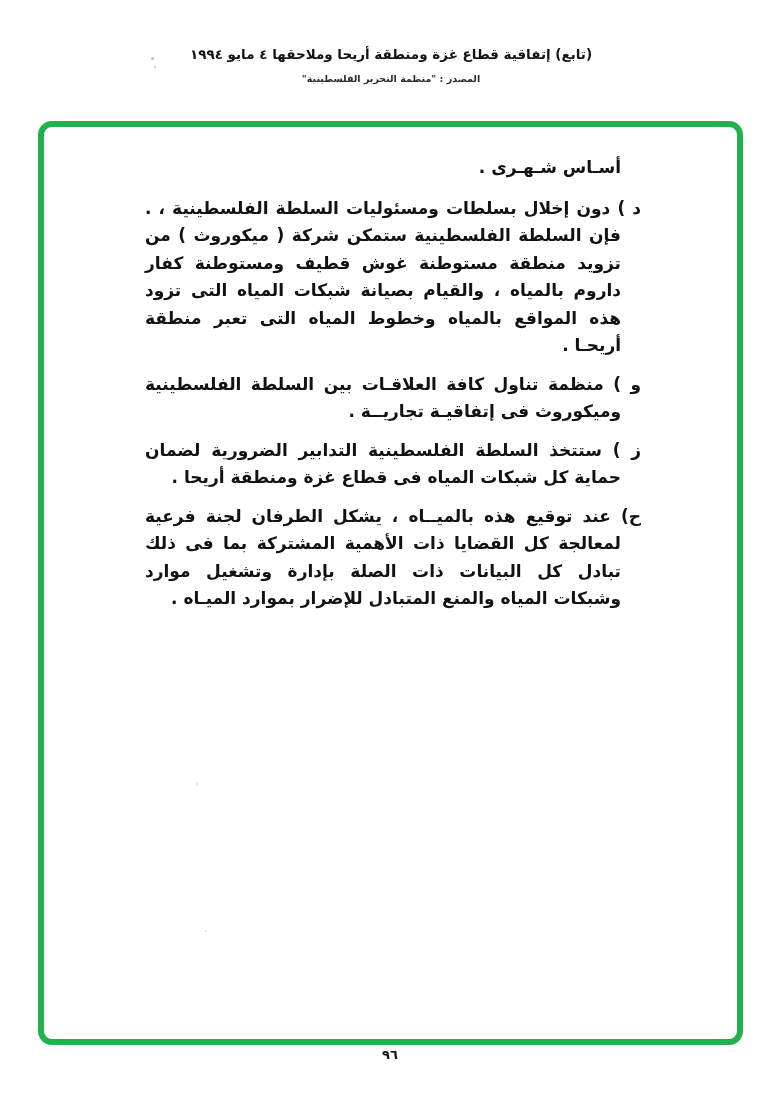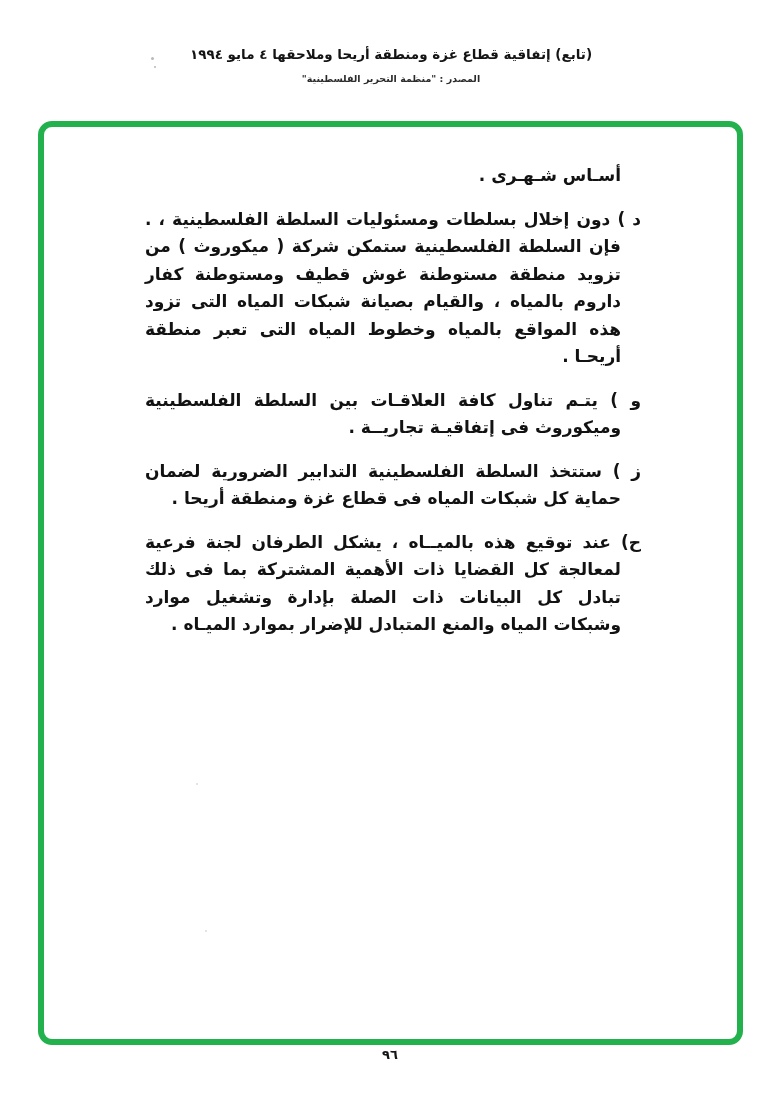--- a/index.html
+++ b/index.html
@@ -45,21 +45,21 @@
     left: 145px; top: 146px;
     width: 496px;
     direction: rtl;
     font-size: 17px;
     font-weight: bold;
     line-height: 27.5px;
     text-align: justify;
     color: #121212;
   }
   .content p {
-    margin: 16px 0 11px 0;
+    margin: 8px 0 11px 0;
     padding-right: 20px;
     text-indent: -20px;
     text-align: justify;
     text-align-last: right;
   }
   .content p.intro {
     text-indent: 0;
     text-align: right;
     margin-bottom: 13px;
   }
@@ -90,21 +90,21 @@
 
   <div class="green-frame"></div>
 
   <div class="content">
 
     <p class="intro">أسـاس شـهـرى .</p>
 
     <p><span class="clause-label">د )</span> <span>دون إخلال بسلطات ومسئوليات السلطة الفلسطينية ، . فإن السلطة الفلسطينية ستمكن شركة ( ميكوروث ) من تزويد منطقة مستوطنة غوش قطيف ومستوطنة كفار داروم بالمياه ، والقيام بصيانة شبكات المياه التى تزود هذه المواقع بالمياه وخطوط المياه التى تعبر منطقة أريحـا .</span></p>
 
 
-    <p><span class="clause-label">و )</span> <span>يتـم تناول كافة العلاقـات بين السلطة الفلسطينية وميكوروث فى إتفاقيـة تجاريــة .</span></p>
+    <p><span class="clause-label">و )</span> <span>منظمة تناول كافة العلاقـات بين السلطة الفلسطينية وميكوروث فى إتفاقيـة تجاريــة .</span></p>
 
     <p><span class="clause-label">ز )</span> <span>ستتخذ السلطة الفلسطينية التدابير الضرورية لضمان حماية كل شبكات المياه فى قطاع غزة ومنطقة أريحا .</span></p>
 
     <p><span class="clause-label">ح)</span> <span>عند توقيع هذه بالميــاه ،  يشكل الطرفان لجنة فرعية لمعالجة كل القضايا ذات الأهمية المشتركة بما فى ذلك تبادل كل البيانات ذات الصلة بإدارة وتشغيل موارد وشبكات المياه والمنع المتبادل للإضرار بموارد الميـاه .</span></p>
 
 
   </div>
 
   <div class="page-number">٩٦</div>
 

